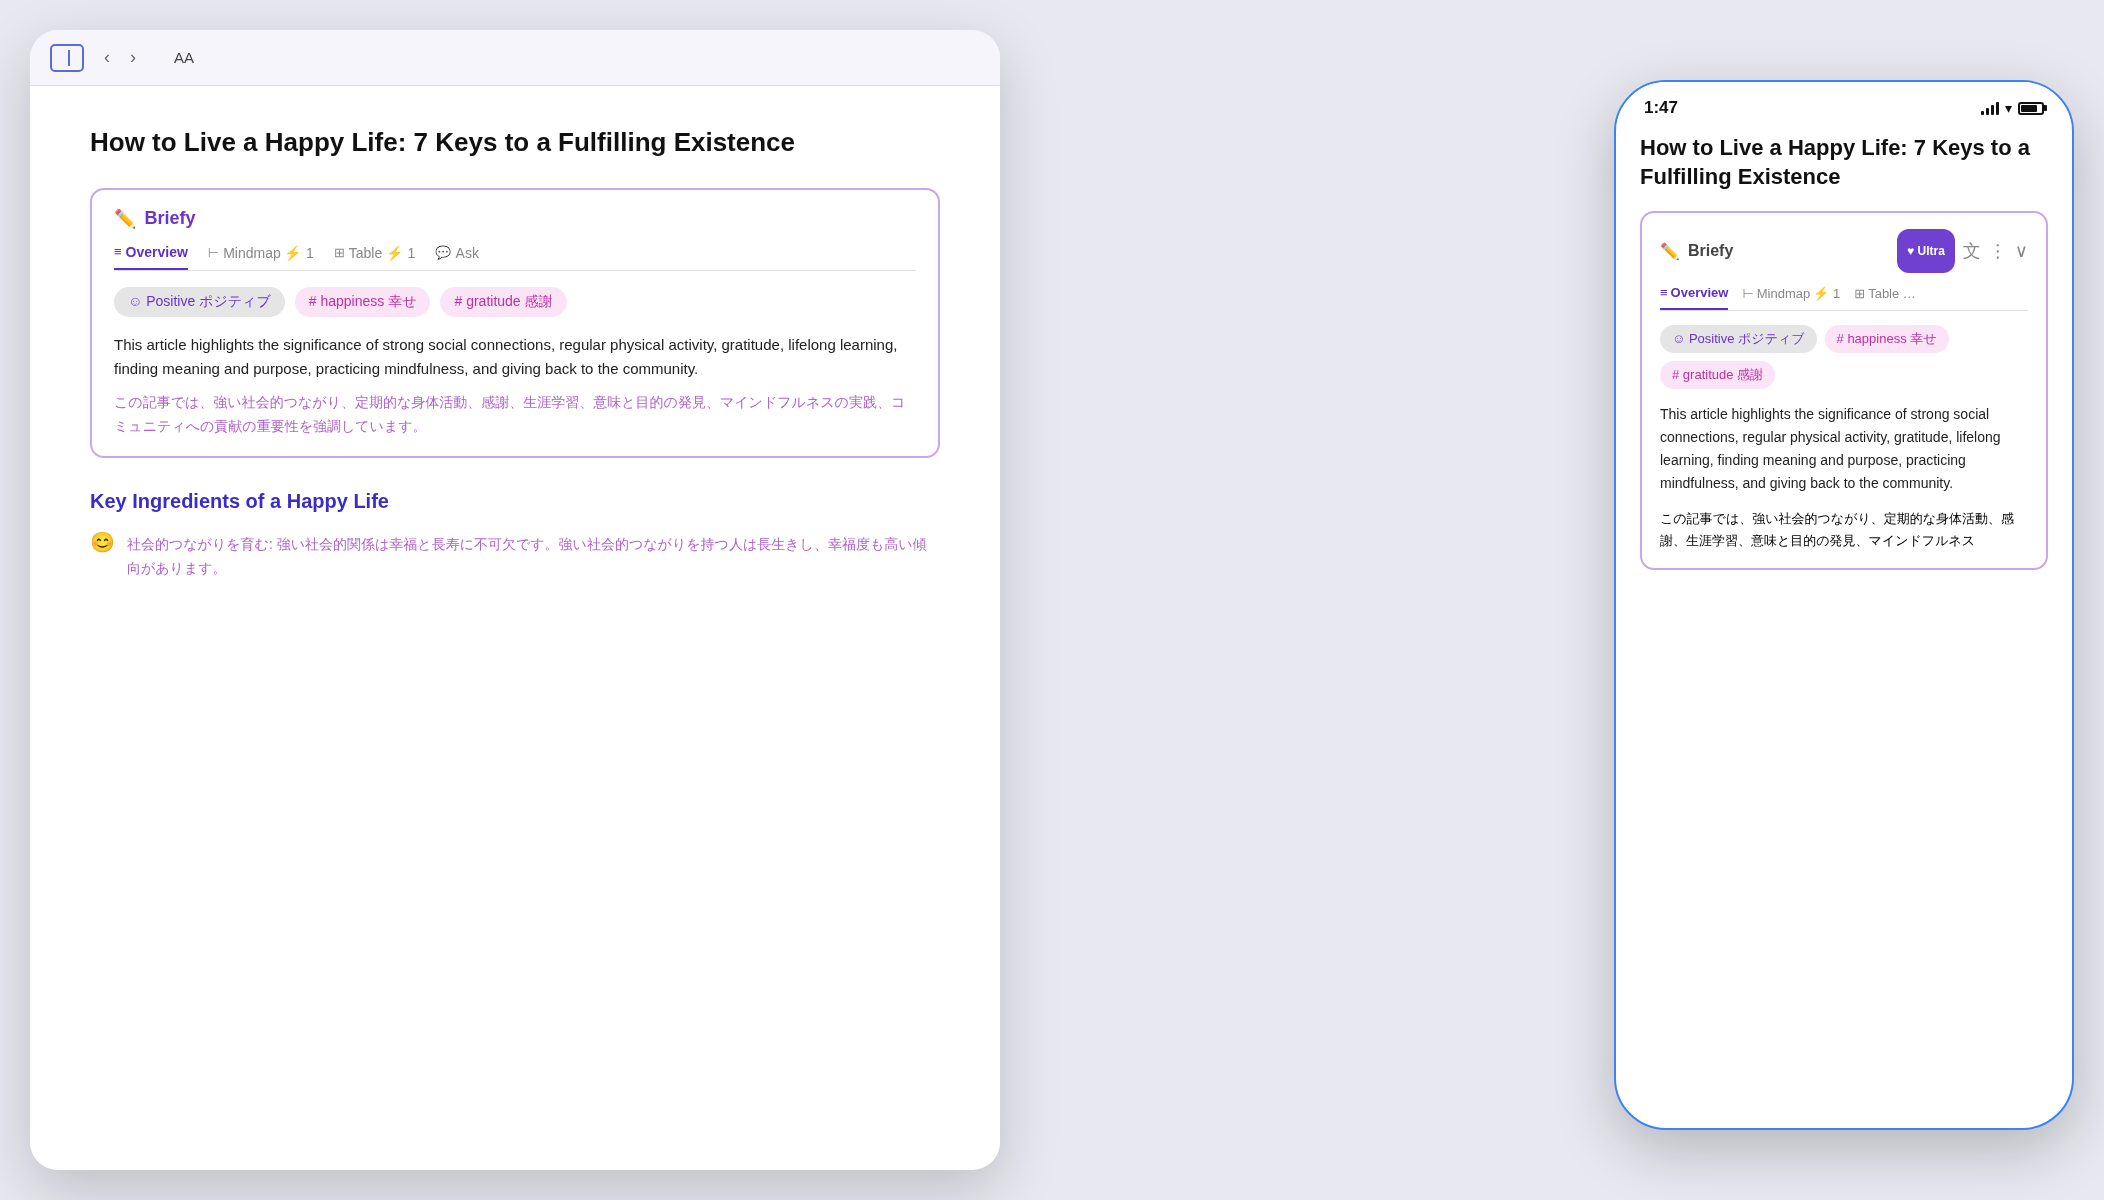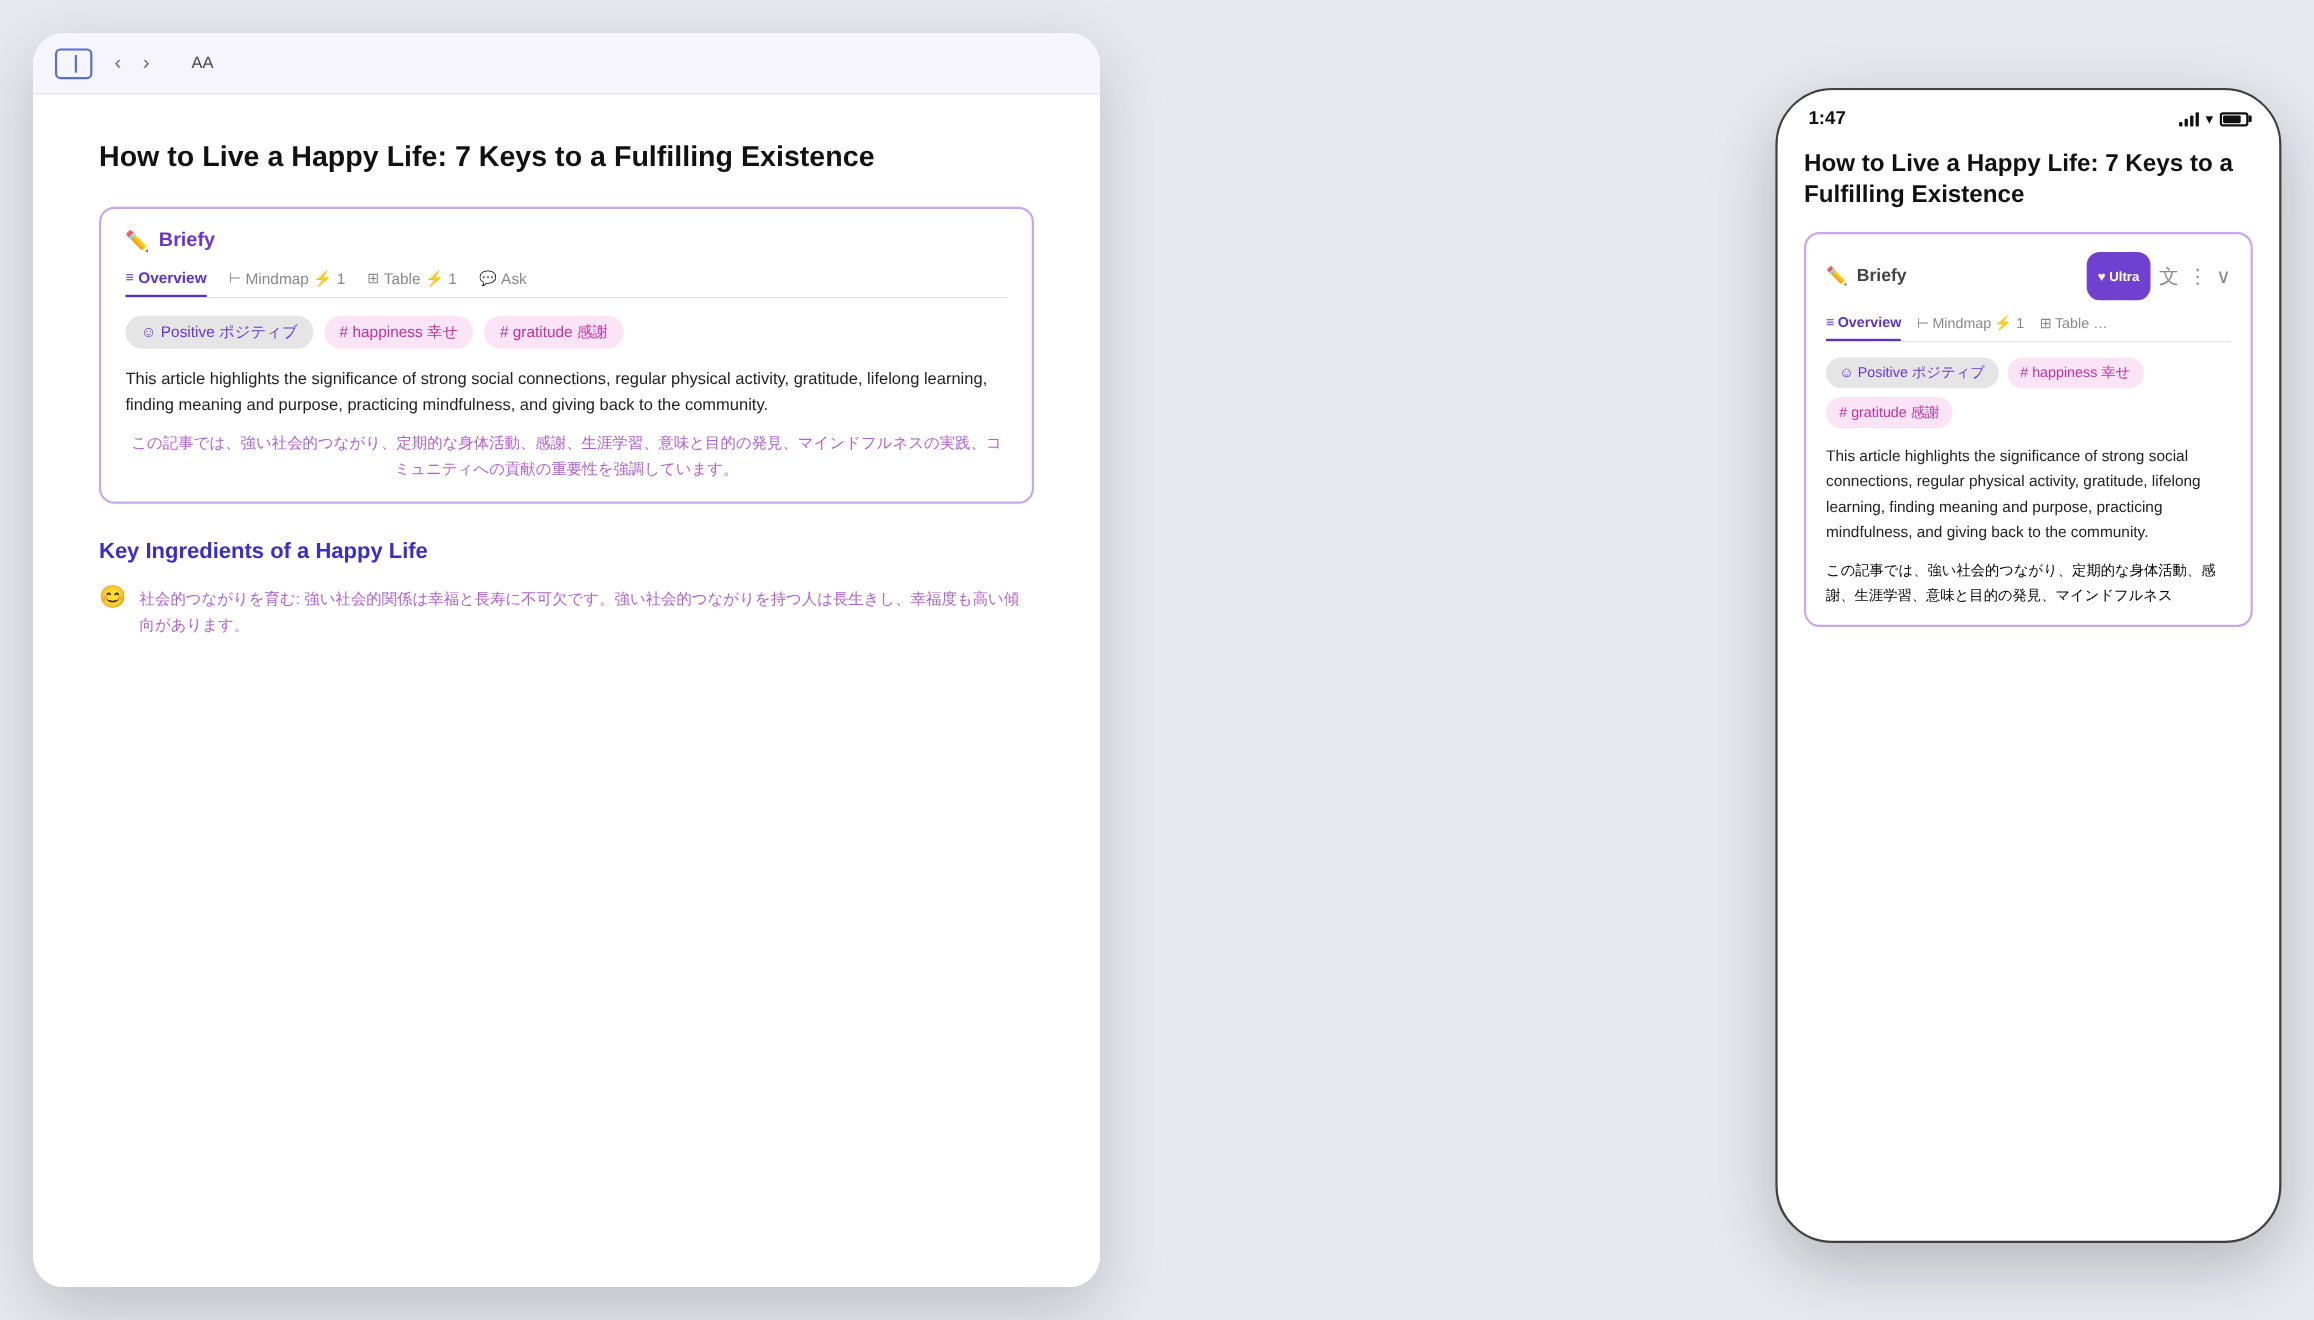--- a/index.html
+++ b/index.html
@@ -160,21 +160,20 @@
     .summary-text-en {
       font-size: 15px;
       color: #222;
       line-height: 1.6;
       margin-bottom: 10px;
     }
     .summary-text-ja {
       font-size: 14px;
       color: #b060d0;
       line-height: 1.7;
-      text-align: center;
     }
 
     
     .section-heading {
       font-size: 20px;
       font-weight: 700;
       color: #3a2cc9;
       margin-bottom: 16px;
       margin-top: 8px;
     }
@@ -206,21 +205,21 @@
       position: absolute;
       right: 30px;
       top: 80px;
       width: 460px;
       height: 1050px;
       background: white;
       border-radius: 52px;
       box-shadow: 0 20px 60px rgba(0,0,0,0.22);
       overflow: hidden;
       z-index: 2;
-      border: 2px solid #404040;
+      border: 2px solid #3b82f6;
     }
     .mobile-status-bar {
       display: flex;
       justify-content: space-between;
       align-items: center;
       padding: 16px 28px 8px;
       background: white;
     }
     .mobile-time {
       font-size: 17px;

